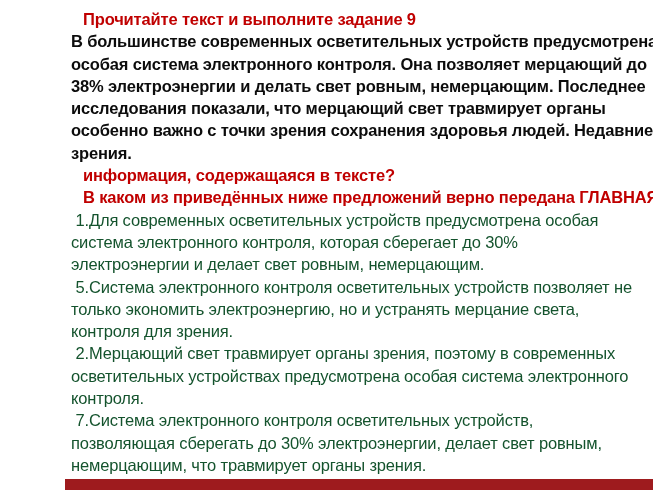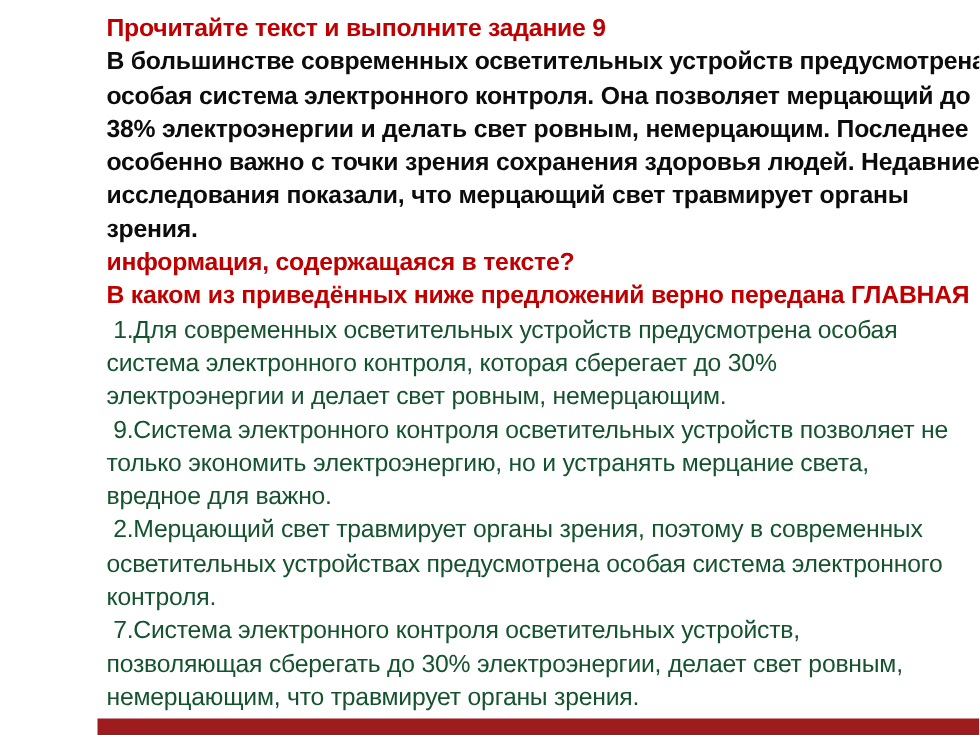--- a/index.html
+++ b/index.html
@@ -24,20 +24,21 @@
   .line {
     white-space: pre;
     font-size: 16.5px;
     line-height: 22.3px;
     letter-spacing: -0.15px;
     color: var(--black, #111111);
   }
   .block.red-bold .line {
     color: var(--red, #C00000);
     font-weight: 700;
+    margin-left: 12px;
   }
   .block.black-bold .line {
     color: #0c0c0c;
     font-weight: 700;
   }
   .block.black-regular .line {
     color: #14532d;
     font-weight: 400;
   }
   .bottom-bar {
@@ -54,37 +55,37 @@
 
 <div class="slide">
   <div class="text-area" id="text-content">
       <div class="block red-bold">
         <div class="line">Прочитайте текст и выполните задание 9</div>
       </div>
       <div class="block black-bold">
         <div class="line">В большинстве современных осветительных устройств предусмотрена</div>
         <div class="line">особая система электронного контроля. Она позволяет мерцающий до</div>
         <div class="line">38% электроэнергии и делать свет ровным, немерцающим. Последнее</div>
+        <div class="line">исследования показали, что мерцающий свет травмирует органы</div>
         <div class="line">особенно важно с точки зрения сохранения здоровья людей. Недавние</div>
-        <div class="line">исследования показали, что мерцающий свет травмирует органы</div>
         <div class="line">зрения.</div>
       </div>
       <div class="block red-bold">
         <div class="line">информация, содержащаяся в тексте?</div>
         <div class="line">В каком из приведённых ниже предложений верно передана ГЛАВНАЯ</div>
       </div>
       <div class="block black-regular">
         <div class="line"> 1.Для современных осветительных устройств предусмотрена особая</div>
         <div class="line">система электронного контроля, которая сберегает до 30%</div>
         <div class="line">электроэнергии и делает свет ровным, немерцающим.</div>
       </div>
       <div class="block black-regular">
-        <div class="line"> 9.Система электронного контроля осветительных устройств позволяет не</div>
+        <div class="line"> 5.Система электронного контроля осветительных устройств позволяет не</div>
         <div class="line">только экономить электроэнергию, но и устранять мерцание света,</div>
-        <div class="line">вредное для важно.</div>
+        <div class="line">контроля для зрения.</div>
       </div>
       <div class="block black-regular">
         <div class="line"> 2.Мерцающий свет травмирует органы зрения, поэтому в современных</div>
         <div class="line">осветительных устройствах предусмотрена особая система электронного</div>
         <div class="line">контроля.</div>
       </div>
       <div class="block black-regular">
         <div class="line"> 7.Система электронного контроля осветительных устройств,</div>
         <div class="line">позволяющая сберегать до 30% электроэнергии, делает свет ровным,</div>
         <div class="line">немерцающим, что травмирует органы зрения.</div>

